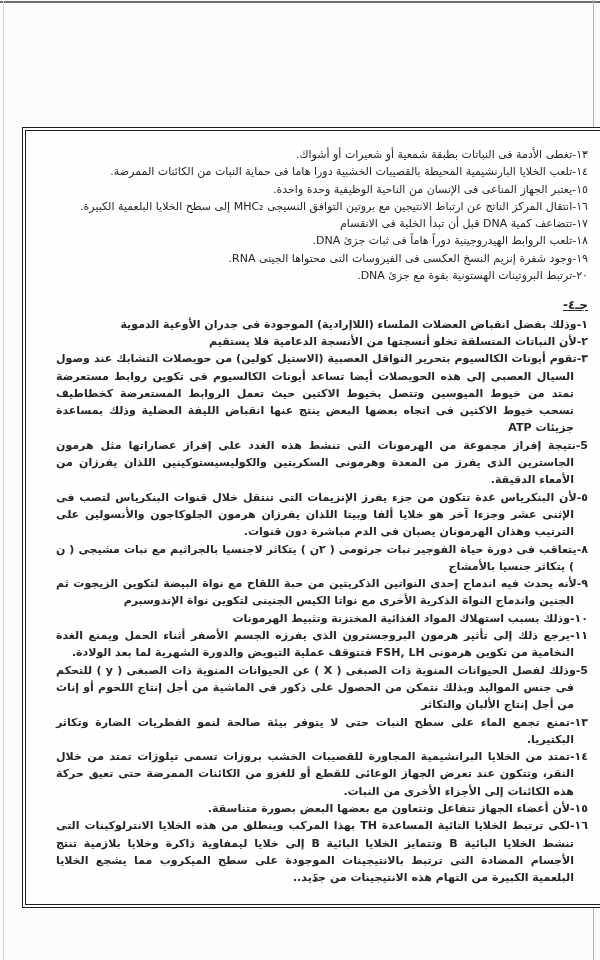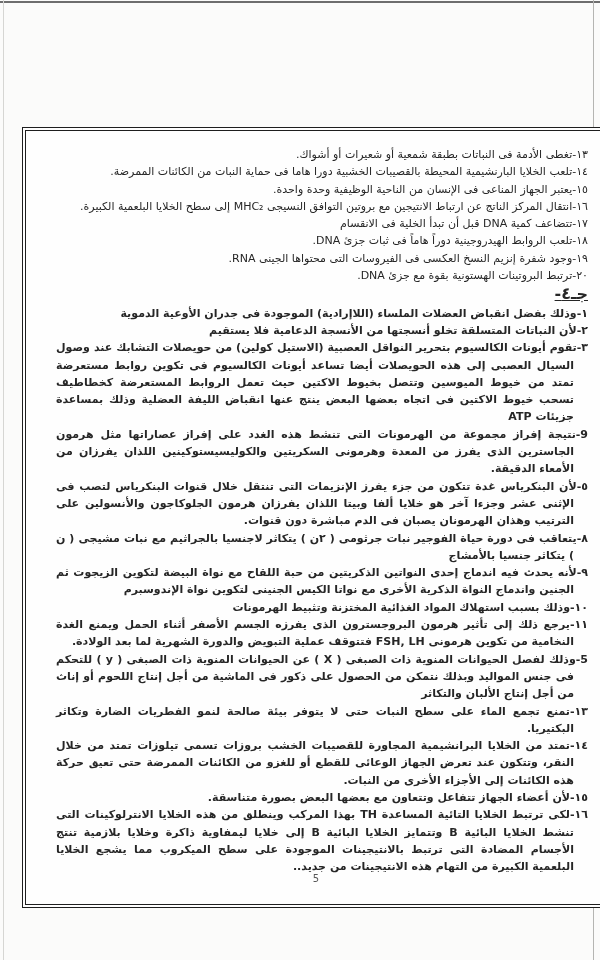--- a/index.html
+++ b/index.html
@@ -36,23 +36,23 @@
   }
   .line {
     margin: 0;
     padding-right: 14px;   
     text-indent: -14px;
   }
   .q-line { font-weight: 400; letter-spacing: 0; }
   .a-line { font-weight: 700; }
   .section-heading {
     display: inline-block;
-    margin: 1px 0 1px 0;
+    margin: 13px 0 1px 0;
     font-weight: 700;
-    font-size: 16px;
+    font-size: 12px;
     text-decoration: underline;
   }
   .heading-row { text-align: right; margin: 0; }
   .pagenum {
     position: absolute;
     bottom: 20px; left: 0; right: 0;
     text-align: center;
     font-size: 10px;
     color: #575757;
   }
@@ -78,21 +78,21 @@
           <p class="line q-line">١٩-وجود شفرة إنزيم النسخ العكسى فى الفيروسات التى محتواها الجينى RNA.</p>
           <p class="line q-line">٢٠-ترتبط البروتينات الهستونية بقوة مع جزئ DNA.</p>
         </div>
 
       <p class="heading-row"><span class="section-heading">جـ٤-</span></p>
 
       <div class="answers">
           <p class="line a-line">١-وذلك بفضل انقباض العضلات الملساء (اللاإرادية) الموجودة فى جدران الأوعية الدموية</p>
           <p class="line a-line">٢-لأن النباتات المتسلقة تخلو أنسجتها من الأنسجة الدعامية فلا يستقيم</p>
           <p class="line a-line">٣-تقوم أيونات الكالسيوم بتحرير النواقل العصبية (الاستيل كولين) من حويصلات التشابك عند وصول السيال العصبى إلى هذه الحويصلات أيضا تساعد أيونات الكالسيوم فى تكوين روابط مستعرضة تمتد من خيوط الميوسين وتتصل بخيوط الاكتين حيث تعمل الروابط المستعرضة كخطاطيف تسحب خيوط الاكتين فى اتجاه بعضها البعض ينتج عنها انقباض الليفة العضلية وذلك بمساعدة جزيئات ATP</p>
-          <p class="line a-line">9-نتيجة إفراز مجموعة من الهرمونات التى تنشط هذه الغدد على إفراز عصاراتها مثل هرمون الجاسترين الذى يفرز من المعدة وهرمونى السكريتين والكوليسيستوكينين اللذان يفرزان من الأمعاء الدقيقة.</p>
+          <p class="line a-line">5-نتيجة إفراز مجموعة من الهرمونات التى تنشط هذه الغدد على إفراز عصاراتها مثل هرمون الجاسترين الذى يفرز من المعدة وهرمونى السكريتين والكوليسيستوكينين اللذان يفرزان من الأمعاء الدقيقة.</p>
           <p class="line a-line">٥-لأن البنكرياس غدة تتكون من جزء يفرز الإنزيمات التى تنتقل خلال قنوات البنكرياس لتصب فى الإثنى عشر وجزءا آخر هو خلايا ألفا وبيتا اللذان يفرزان هرمون الجلوكاجون والأنسولين على الترتيب وهذان الهرمونان يصبان فى الدم مباشرة دون قنوات.</p>
           <p class="line a-line">٨-يتعاقب فى دورة حياة الفوجير نبات جرثومى ( ٢ن ) يتكاثر لاجنسيا بالجراثيم مع نبات مشيجى ( ن ) يتكاثر جنسيا بالأمشاج</p>
           <p class="line a-line">٩-لأنه يحدث فيه اندماج إحدى النواتين الذكريتين من حبة اللقاح مع نواة البيضة لتكوين الزيجوت ثم الجنين واندماج النواة الذكرية الأخرى مع نواتا الكيس الجنينى لتكوين نواة الإندوسبرم</p>
           <p class="line a-line">١٠-وذلك بسبب استهلاك المواد الغذائية المختزنة وتثبيط الهرمونات</p>
           <p class="line a-line">١١-يرجع ذلك إلى تأثير هرمون البروجسترون الذى يفرزه الجسم الأصفر أثناء الحمل ويمنع الغدة النخامية من تكوين هرمونى FSH, LH فتتوقف عملية التبويض والدورة الشهرية لما بعد الولادة.</p>
           <p class="line a-line">5-وذلك لفصل الحيوانات المنوية ذات الصبغى ( X ) عن الحيوانات المنوية ذات الصبغى ( y ) للتحكم فى جنس المواليد وبذلك نتمكن من الحصول على ذكور فى الماشية من أجل إنتاج اللحوم أو إناث من أجل إنتاج الألبان والتكاثر</p>
           <p class="line a-line">١٣-تمنع تجمع الماء على سطح النبات حتى لا يتوفر بيئة صالحة لنمو الفطريات الضارة وتكاثر البكتيريا.</p>
           <p class="line a-line">١٤-تمتد من الخلايا البرانشيمية المجاورة للقصيبات الخشب بروزات تسمى تيلوزات تمتد من خلال النقر، وتتكون عند تعرض الجهاز الوعائى للقطع أو للغزو من الكائنات الممرضة حتى تعيق حركة هذه الكائنات إلى الأجزاء الأخرى من النبات.</p>
           <p class="line a-line">١٥-لأن أعضاء الجهاز تتفاعل وتتعاون مع بعضها البعض بصورة متناسقة.</p>
           <p class="line a-line">١٦-لكى ترتبط الخلايا التائية المساعدة TH بهذا المركب وينطلق من هذه الخلايا الانترلوكينات التى تنشط الخلايا البائية B وتتمايز الخلايا البائية B إلى خلايا ليمفاوية ذاكرة وخلايا بلازمية تنتج الأجسام المضادة التى ترتبط بالانتيجينات الموجودة على سطح الميكروب مما يشجع الخلايا البلعمية الكبيرة من التهام هذه الانتيجينات من جديد..</p>

